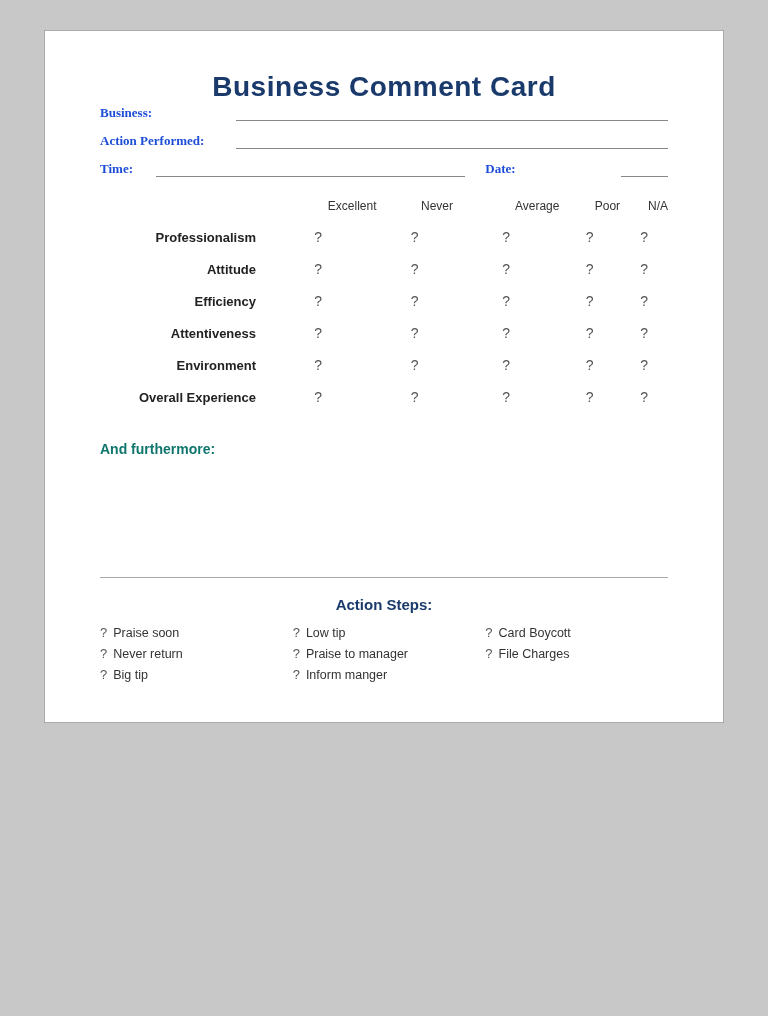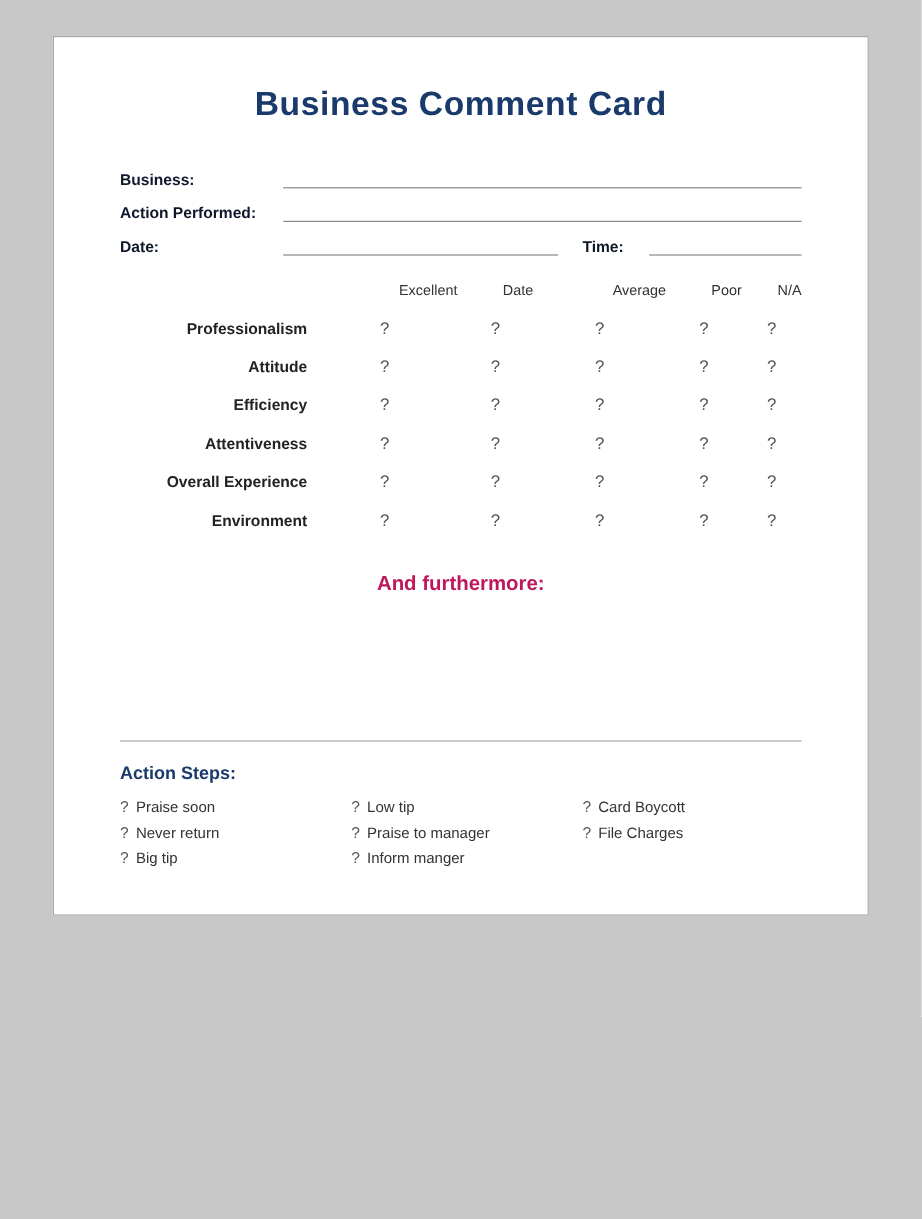--- a/index.html
+++ b/index.html
@@ -16,34 +16,34 @@
       background: #fff;
       border: 1.5px solid #aaa;
       width: 680px;
       padding: 40px 55px 40px 55px;
     }
     .card-title {
       text-align: center;
       color: #1a3a6b;
       font-size: 28px;
       font-weight: bold;
-      margin-bottom: 36px;
       letter-spacing: 0.5px;
     }
     .field-row {
       display: flex;
       align-items: flex-end;
       margin-bottom: 10px;
     }
     .field-label {
       font-weight: bold;
       font-size: 13px;
       white-space: nowrap;
-      color: #0f172a;
+      color: #1d4ed8;
       min-width: 130px;
+      font-family: Liberation Serif, serif;
     }
     .field-line {
       flex: 1;
       border-bottom: 1px solid #888;
       margin-left: 6px;
       height: 18px;
     }
     .field-row-double {
       display: flex;
       align-items: flex-end;
@@ -83,39 +83,39 @@
       color: #222;
       padding-left: 0;
     }
     .rating-table .q-mark {
       color: #555;
       font-size: 14px;
     }
     .furthermore {
       margin-top: 28px;
       font-weight: bold;
-      font-size: 17px;
-      color: #be185d;
-      text-align: center;
+      font-size: 14px;
+      color: #0f766e;
     }
     .comment-area {
       margin-top: 10px;
       height: 90px;
       border: none;
     }
     .divider {
       border: none;
       border-top: 1px solid #aaa;
       margin: 20px 0 18px 0;
     }
     .action-steps-title {
       font-weight: bold;
       font-size: 15px;
       color: #1a3a6b;
       margin-bottom: 12px;
+      text-align: center;
     }
     .action-steps-grid {
       display: grid;
       grid-template-columns: 1fr 1fr 1fr;
       gap: 6px 10px;
     }
     .action-item {
       display: flex;
       align-items: center;
       font-size: 12.5px;
@@ -136,35 +136,35 @@
   <div class="field-row">
     <span class="field-label">Business:</span>
     <div class="field-line"></div>
   </div>
   <div class="field-row">
     <span class="field-label">Action Performed:</span>
     <div class="field-line"></div>
   </div>
   <div class="field-row-double">
     <div class="field-group">
-      <span class="field-label">Date:</span>
+      <span class="field-label" style="min-width:50px;">Time:</span>
       <div class="field-line"></div>
     </div>
     <div class="field-group">
-      <span class="field-label" style="min-width:50px;">Time:</span>
+      <span class="field-label">Date:</span>
       <div class="field-line"></div>
     </div>
   </div>
 
   <table class="rating-table">
     <thead>
       <tr>
         <th style="text-align:left; width:160px;"></th>
         <th>Excellent</th>
-        <th>Date</th>
+        <th>Never</th>
         <th>Average</th>
         <th>Poor</th>
         <th>N/A</th>
       </tr>
     </thead>
     <tbody id="rating-body">
     <tr>
           <td class="row-label">Professionalism</td>
           <td><span class="q-mark">?</span></td>
           <td><span class="q-mark">?</span></td>
@@ -190,29 +190,29 @@
         </tr>
         <tr>
           <td class="row-label">Attentiveness</td>
           <td><span class="q-mark">?</span></td>
           <td><span class="q-mark">?</span></td>
           <td><span class="q-mark">?</span></td>
           <td><span class="q-mark">?</span></td>
           <td><span class="q-mark">?</span></td>
         </tr>
         <tr>
+          <td class="row-label">Environment</td>
+          <td><span class="q-mark">?</span></td>
+          <td><span class="q-mark">?</span></td>
+          <td><span class="q-mark">?</span></td>
+          <td><span class="q-mark">?</span></td>
+          <td><span class="q-mark">?</span></td>
+        </tr>
+        <tr>
           <td class="row-label">Overall Experience</td>
-          <td><span class="q-mark">?</span></td>
-          <td><span class="q-mark">?</span></td>
-          <td><span class="q-mark">?</span></td>
-          <td><span class="q-mark">?</span></td>
-          <td><span class="q-mark">?</span></td>
-        </tr>
-        <tr>
-          <td class="row-label">Environment</td>
           <td><span class="q-mark">?</span></td>
           <td><span class="q-mark">?</span></td>
           <td><span class="q-mark">?</span></td>
           <td><span class="q-mark">?</span></td>
           <td><span class="q-mark">?</span></td>
         </tr>
       </tbody>
   </table>
 
   <div class="furthermore">And furthermore:</div>

